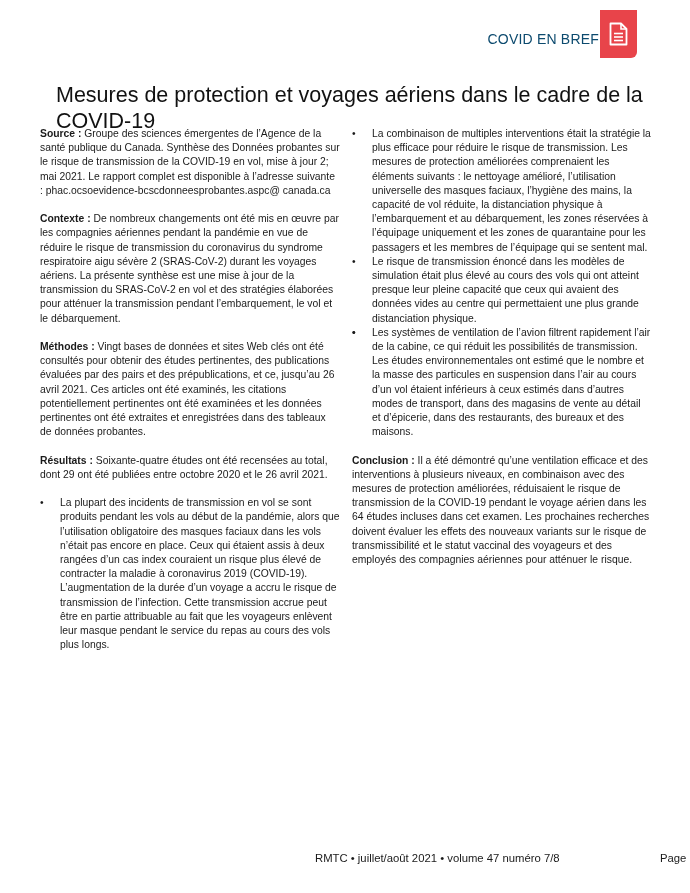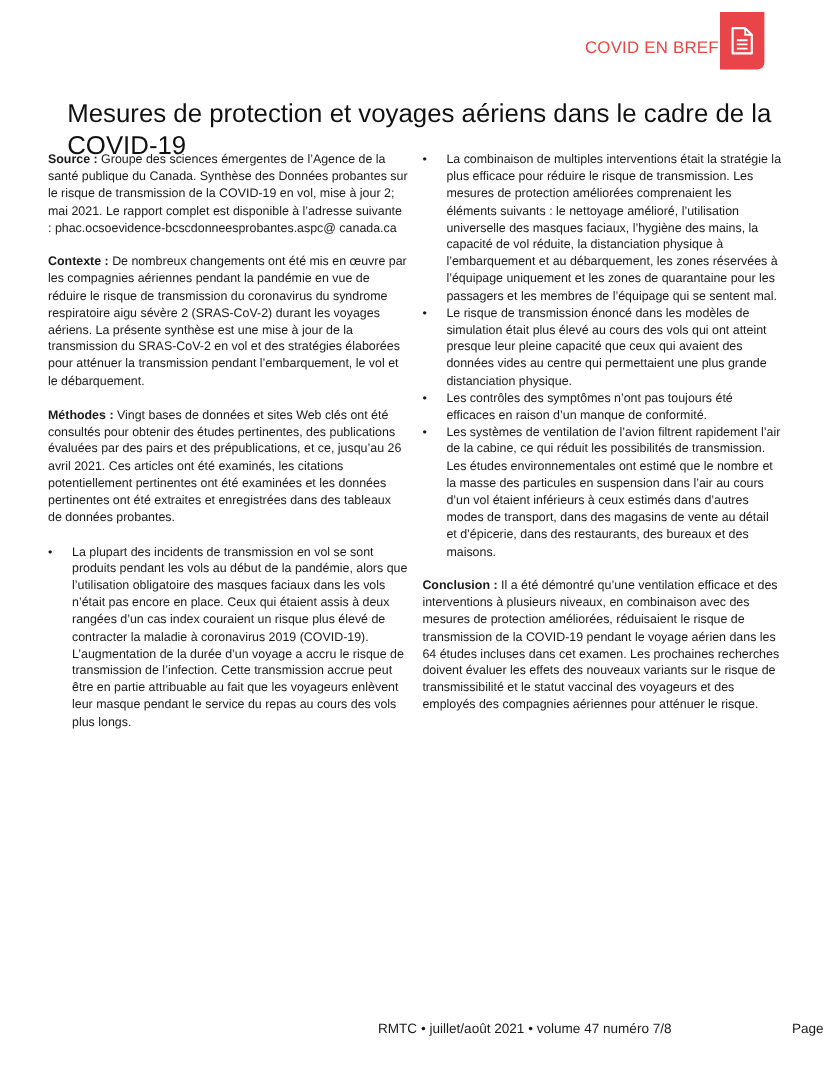--- a/index.html
+++ b/index.html
@@ -1,19 +1,19 @@
 <!DOCTYPE html>
 <html><head>
 <meta charset="utf-8">
 <style>
   html, body { margin: 0; padding: 0; background: #ffffff; }
   body { width: 690px; height: 893px; position: relative; overflow: hidden;
          font-family: "Liberation Sans", "DejaVu Sans", sans-serif; color: #1a1a1a; }
   .header-label { position: absolute; right: 91px; top: 31px; font-size: 14px;
-                  color: #ef4444; letter-spacing: 0.2px; }
+                  color: #0c4a6e; letter-spacing: 0.2px; }
   .doc-badge { position: absolute; left: 600px; top: 10px; width: 37px; height: 48px;
                background: #e8444a; border-bottom-right-radius: 6px; }
   .doc-badge svg { position: absolute; left: 9px; top: 12px; }
   .title { position: absolute; left: 40px; top: 66px; width: 620px; margin: 16px;
            font-size: 21.5px; font-weight: normal; line-height: 26px; color: #111; }
   .col { position: absolute; top: 127px; font-size: 10.35px; line-height: 14.2px; color: #1a1a1a; }
   .col-left { left: 40px; width: 300px; }
   .col-right { left: 352px; width: 300px; }
   p { margin: 0 0 14.2px 0; }
   b { font-weight: bold; }
@@ -39,30 +39,31 @@
     <line x1="5" y1="18.5" x2="14" y2="18.5" stroke="#ffffff" stroke-width="1.6"></line>
   </svg>
 </div>
 
 <h1 class="title">Mesures de protection et voyages aériens dans le cadre de la COVID-19</h1>
 
 <div class="col col-left">
   <p><b>Source :</b><span> Groupe des sciences émergentes de l’Agence de la santé publique du Canada. Synthèse des Données probantes sur le risque de transmission de la COVID-19 en vol, mise à jour 2; mai 2021. Le rapport complet est disponible à l’adresse suivante : phac.ocsoevidence-bcscdonneesprobantes.aspc@ canada.ca</span></p>
   <p><b>Contexte :</b><span> De nombreux changements ont été mis en œuvre par les compagnies aériennes pendant la pandémie en vue de réduire le risque de transmission du coronavirus du syndrome respiratoire aigu sévère 2 (SRAS-CoV-2) durant les voyages aériens. La présente synthèse est une mise à jour de la transmission du SRAS-CoV-2 en vol et des stratégies élaborées pour atténuer la transmission pendant l’embarquement, le vol et le débarquement.</span></p>
   <p><b>Méthodes :</b><span> Vingt bases de données et sites Web clés ont été consultés pour obtenir des études pertinentes, des publications évaluées par des pairs et des prépublications, et ce, jusqu’au 26 avril 2021. Ces articles ont été examinés, les citations potentiellement pertinentes ont été examinées et les données pertinentes ont été extraites et enregistrées dans des tableaux de données probantes.</span></p>
+  <p><b>Résultats :</b><span> Soixante-quatre études ont été recensées au total, dont 29 ont été publiées entre octobre 2020 et le 26 avril 2021.</span></p>
   <ul>
     <li><span class="bullet">•</span><span>La plupart des incidents de transmission en vol se sont produits pendant les vols au début de la pandémie, alors que l’utilisation obligatoire des masques faciaux dans les vols n’était pas encore en place. Ceux qui étaient assis à deux rangées d’un cas index couraient un risque plus élevé de contracter la maladie à coronavirus 2019 (COVID-19). L’augmentation de la durée d’un voyage a accru le risque de transmission de l’infection. Cette transmission accrue peut être en partie attribuable au fait que les voyageurs enlèvent leur masque pendant le service du repas au cours des vols plus longs.</span></li>
   </ul>
 </div>
 
 <div class="col col-right">
   <ul>
     <li><span class="bullet">•</span><span>La combinaison de multiples interventions était la stratégie la plus efficace pour réduire le risque de transmission. Les mesures de protection améliorées comprenaient les éléments suivants : le nettoyage amélioré, l’utilisation universelle des masques faciaux, l’hygiène des mains, la capacité de vol réduite, la distanciation physique à l’embarquement et au débarquement, les zones réservées à l’équipage uniquement et les zones de quarantaine pour les passagers et les membres de l’équipage qui se sentent mal.</span></li>
     <li><span class="bullet">•</span><span>Le risque de transmission énoncé dans les modèles de simulation était plus élevé au cours des vols qui ont atteint presque leur pleine capacité que ceux qui avaient des données vides au centre qui permettaient une plus grande distanciation physique.</span></li>
-    <li><span class="bullet">•</span><span>Les contrôles des symptômes n’ont pas toujours été efficaces en raison d’un manque de conformité.</span></li>
+    <li><span class="bullet">•</span></li>
     <li><span class="bullet">•</span><span>Les systèmes de ventilation de l’avion filtrent rapidement l’air de la cabine, ce qui réduit les possibilités de transmission. Les études environnementales ont estimé que le nombre et la masse des particules en suspension dans l’air au cours d’un vol étaient inférieurs à ceux estimés dans d’autres modes de transport, dans des magasins de vente au détail et d’épicerie, dans des restaurants, des bureaux et des maisons.</span></li>
   </ul>
   <p><b>Conclusion :</b><span> Il a été démontré qu’une ventilation efficace et des interventions à plusieurs niveaux, en combinaison avec des mesures de protection améliorées, réduisaient le risque de transmission de la COVID-19 pendant le voyage aérien dans les 64 études incluses dans cet examen. Les prochaines recherches doivent évaluer les effets des nouveaux variants sur le risque de transmissibilité et le statut vaccinal des voyageurs et des employés des compagnies aériennes pour atténuer le risque.</span></p>
 </div>
 
 <div class="footer">
   <span class="journal">RMTC • juillet/août 2021 • volume 47 numéro 7/8</span>
   <span class="page">Page 389</span>
 </div>
 

